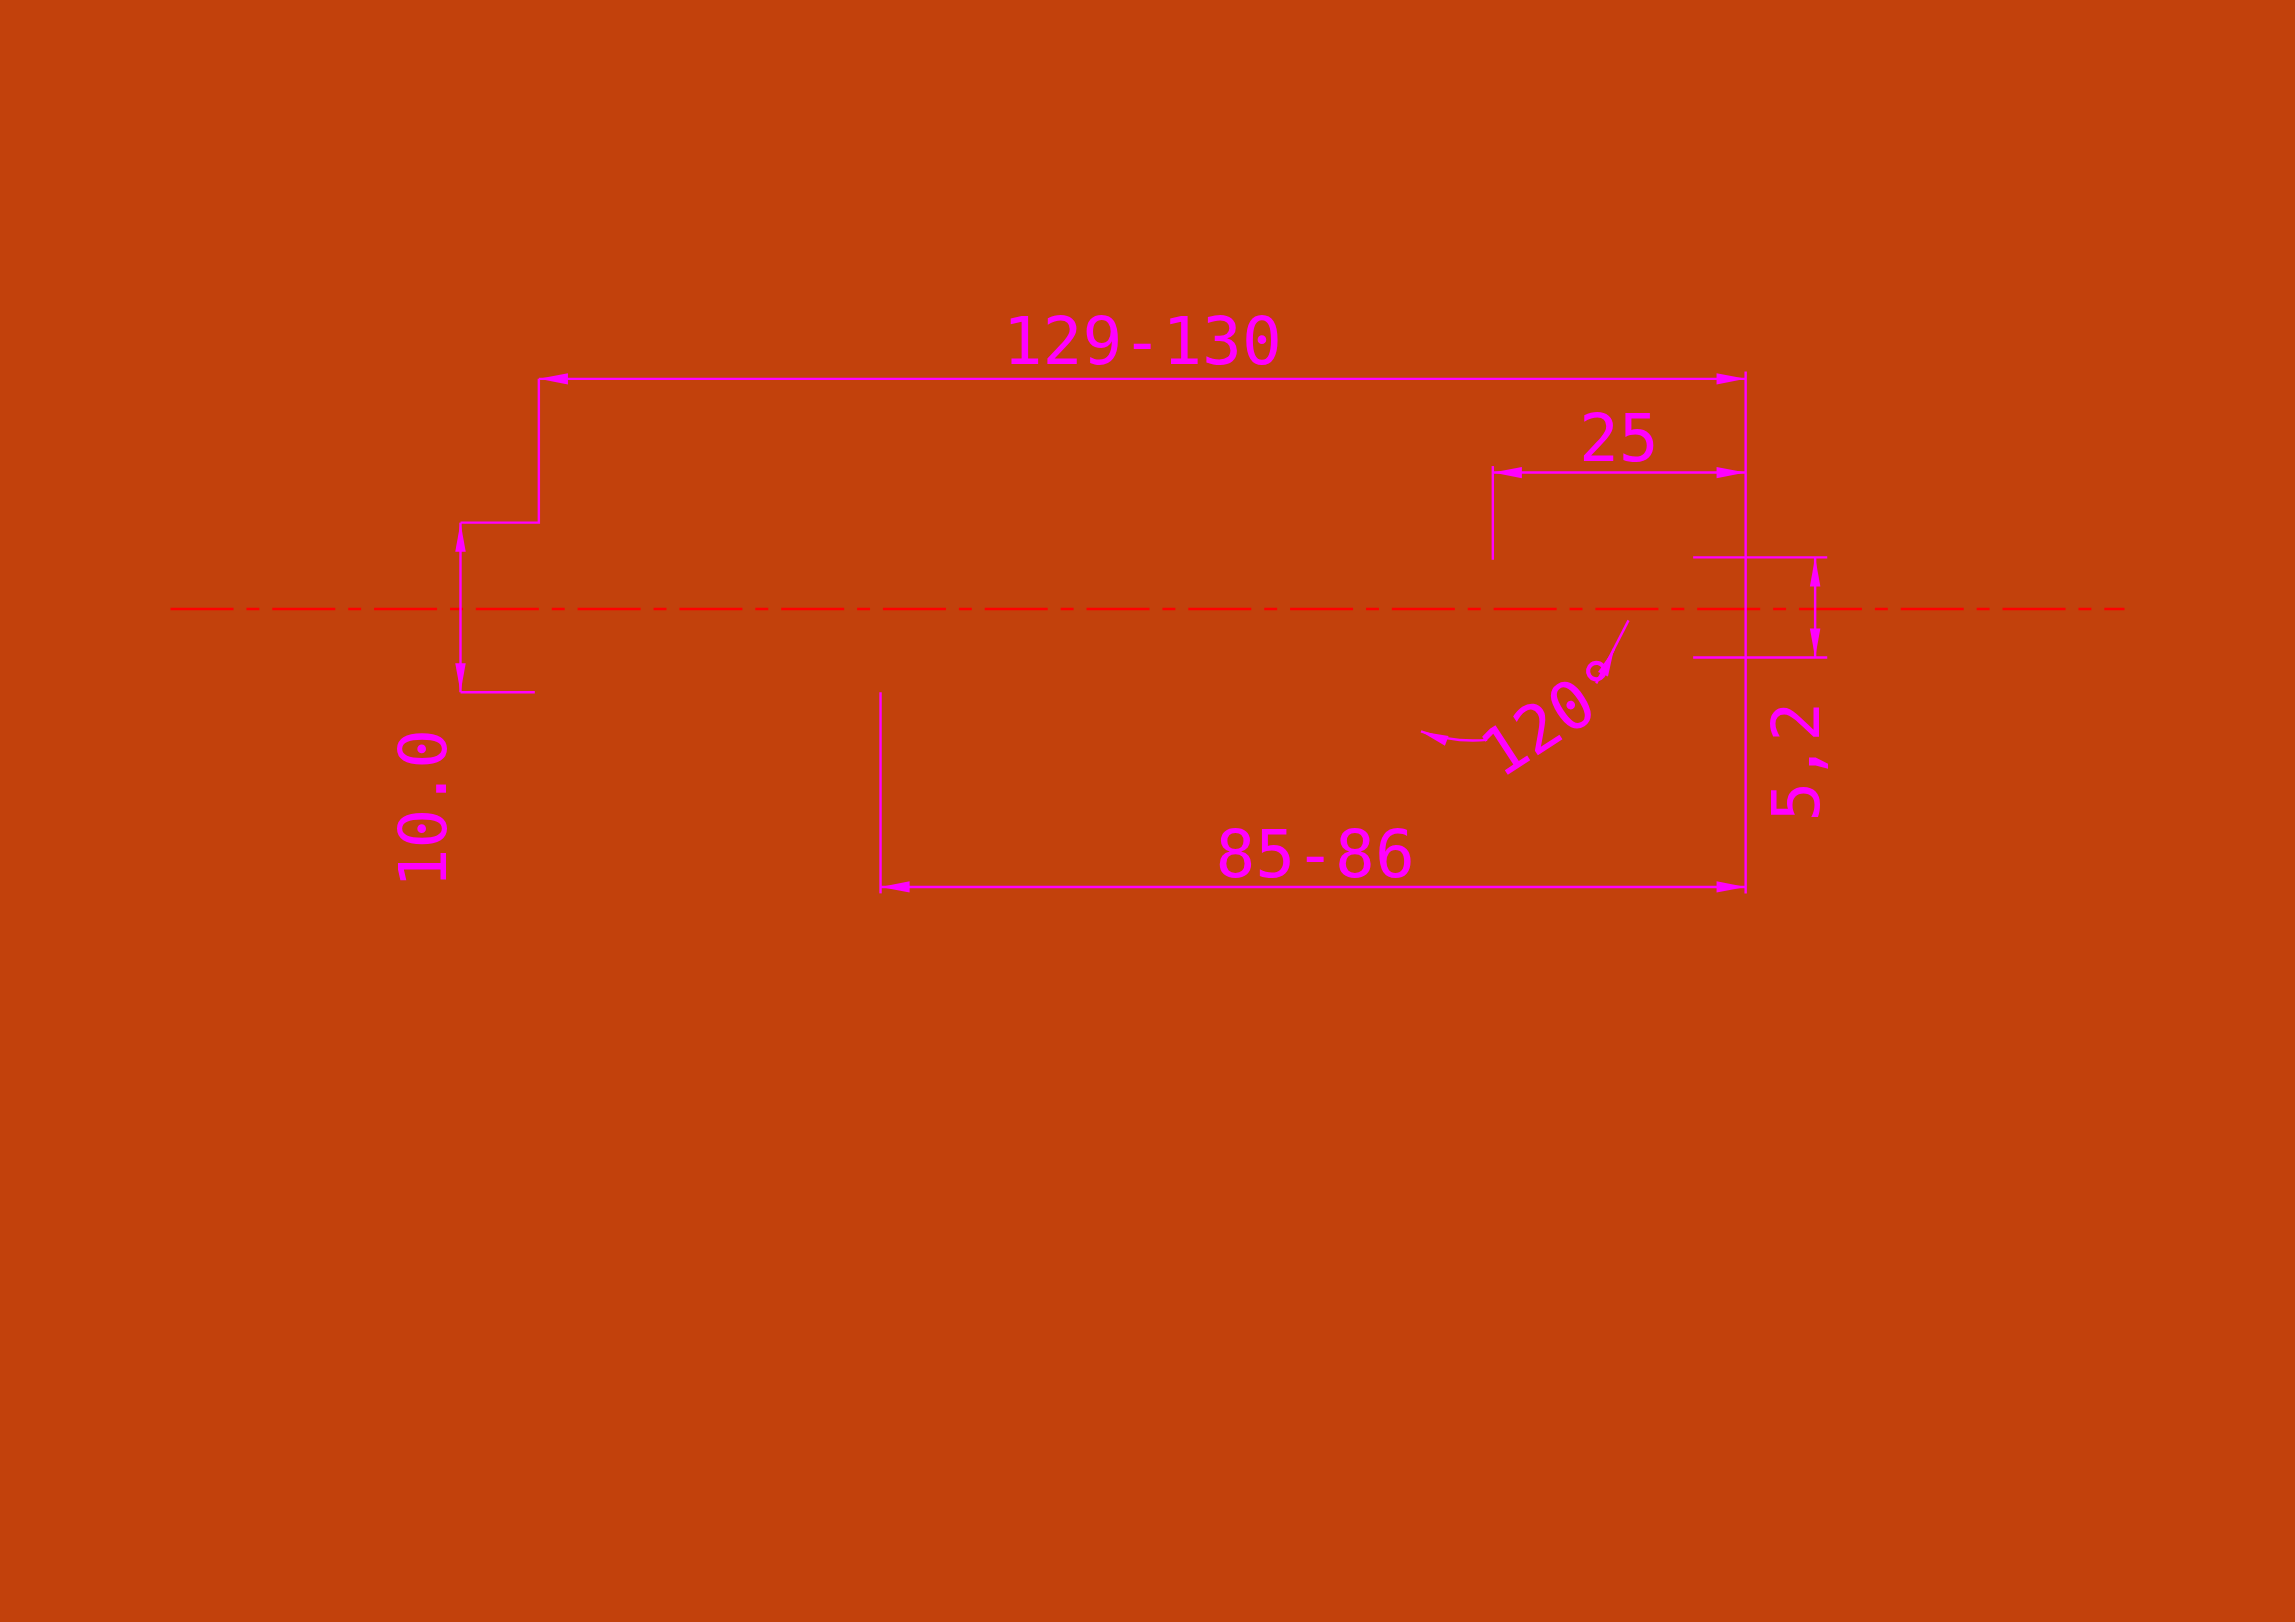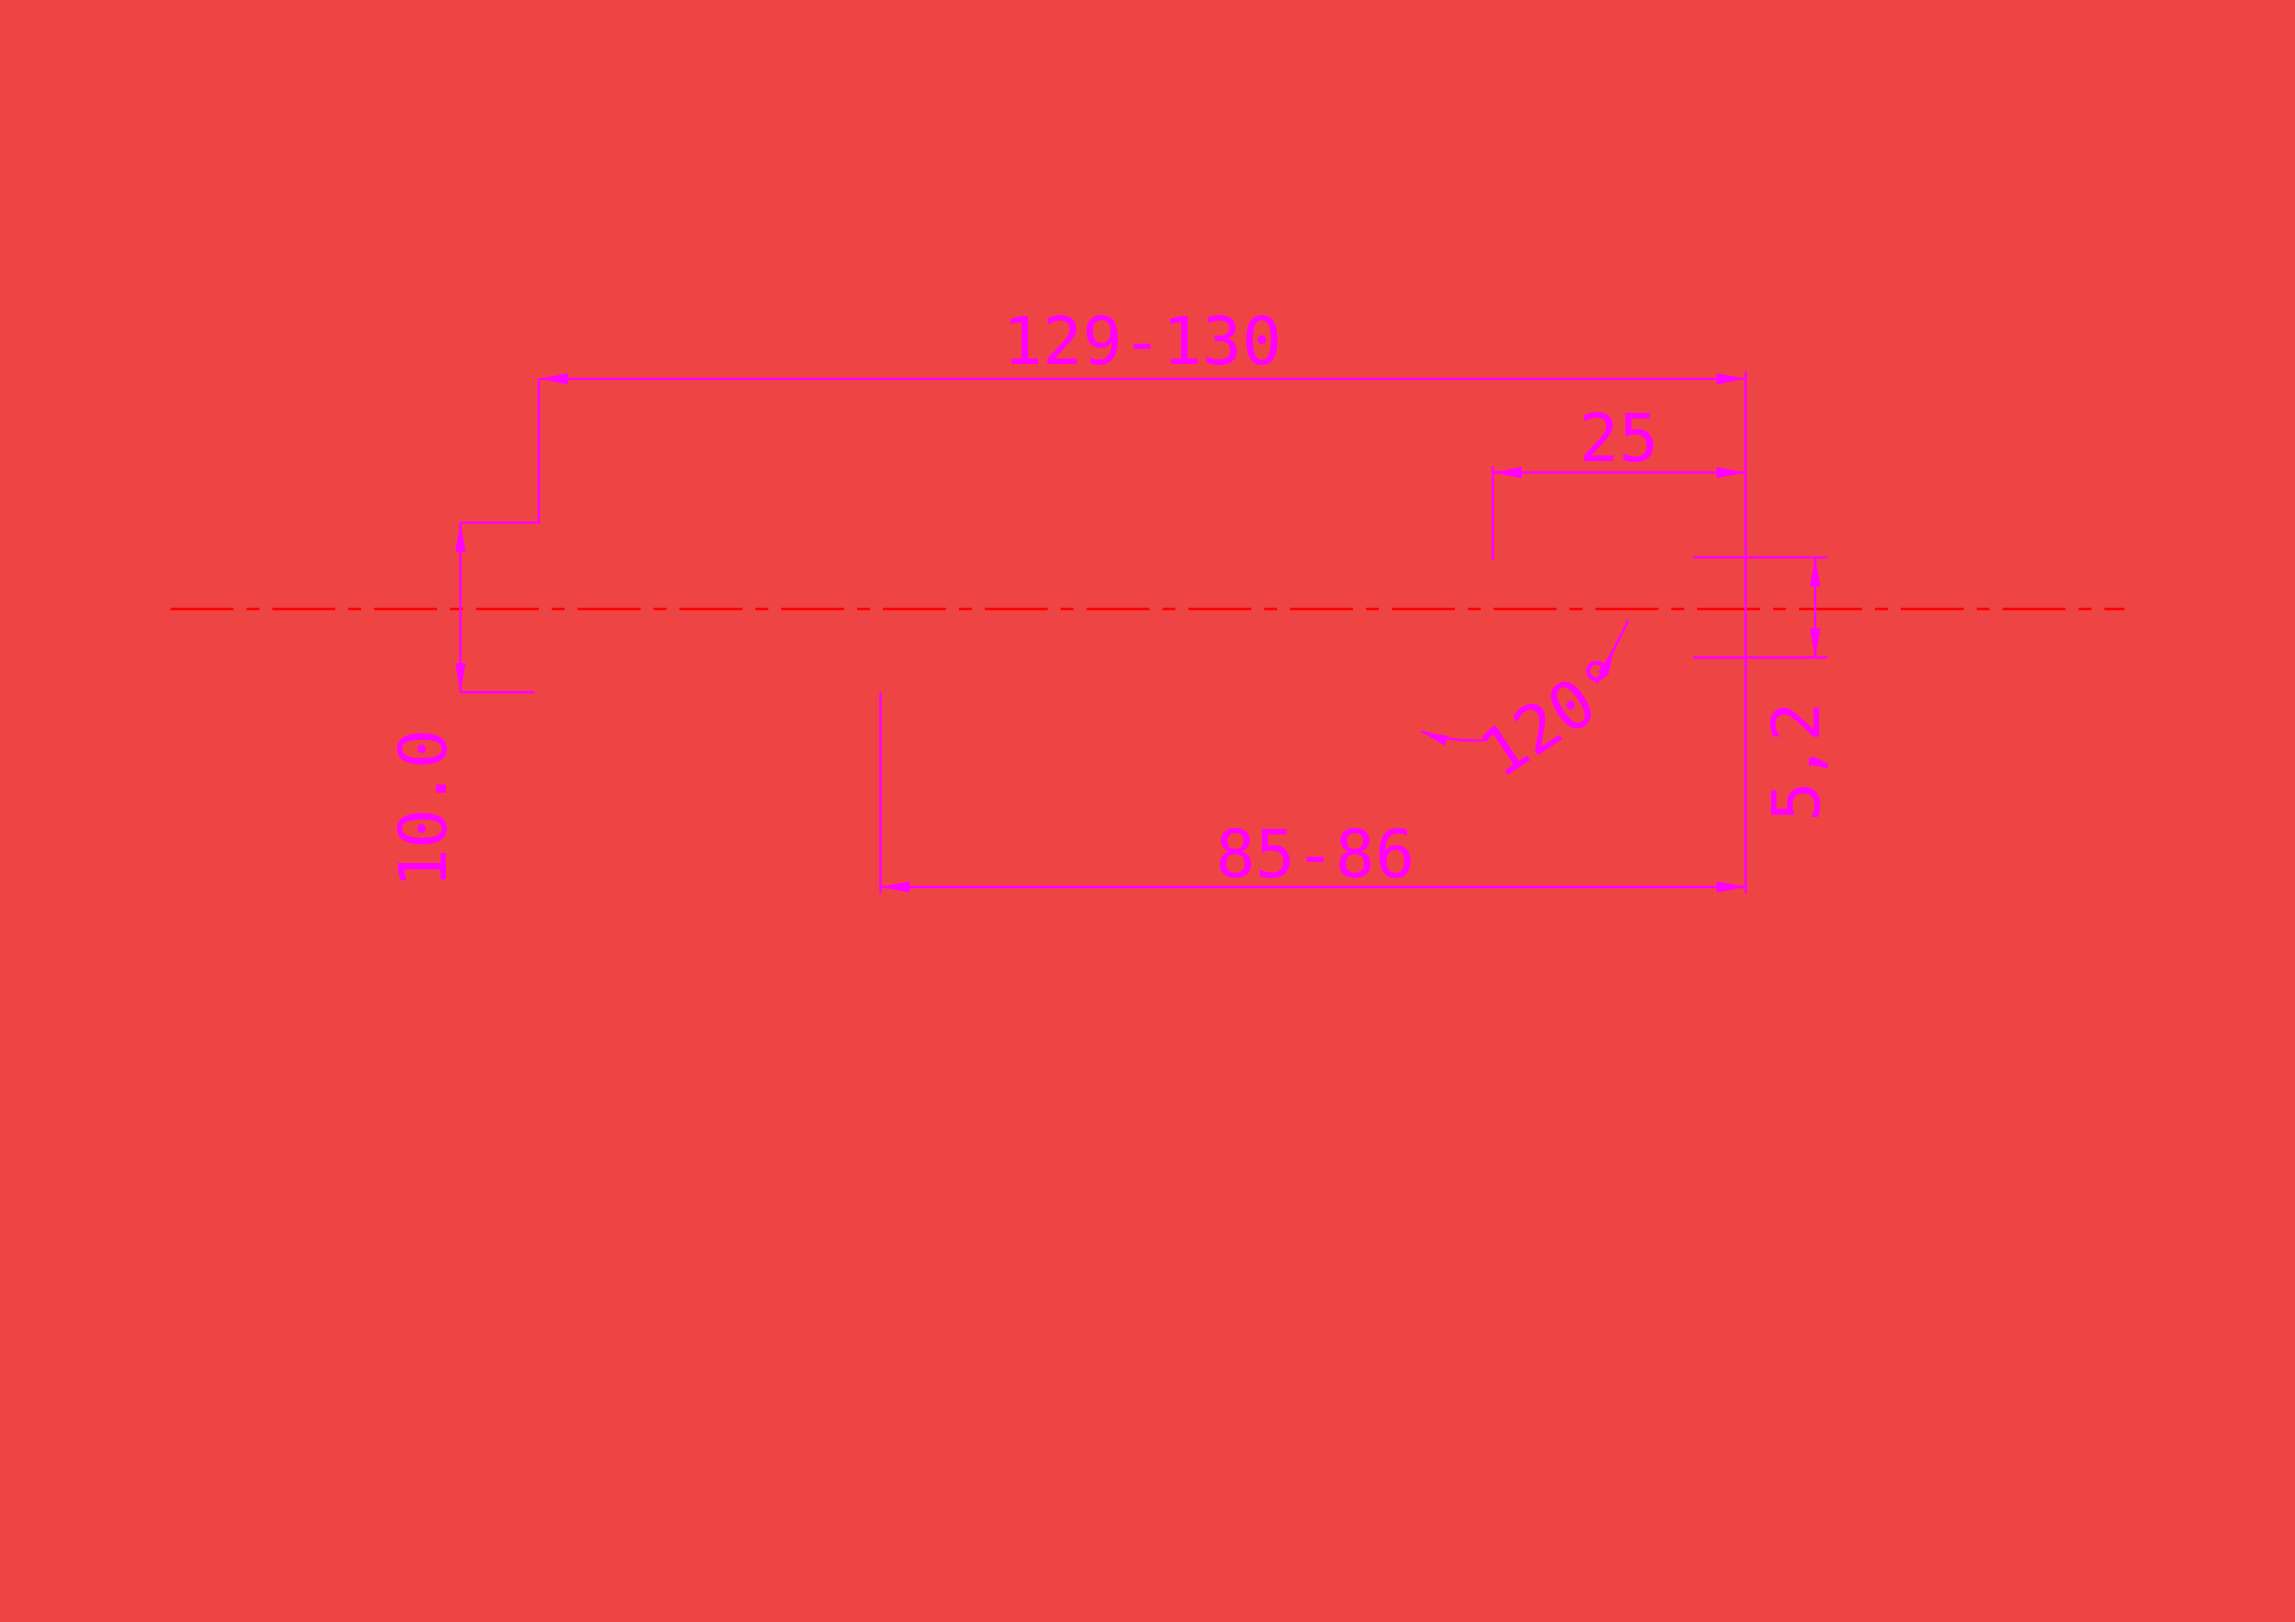--- a/index.html
+++ b/index.html
@@ -6,21 +6,21 @@
     margin: 0;
     padding: 0;
     width: 2295px;
     height: 1622px;
     background: #000000;
     overflow: hidden;
   }
   .canvas-wrap {
     width: 2295px;
     height: 1622px;
-    background: #ef4444;
+    background: #c2410c;
   }
   svg { display: block; }
   .mg {
     stroke: #ff00ff;
     stroke-width: 3;
     fill: none;
   }
   .mgf {
     fill: #ff00ff;
     stroke: none;

